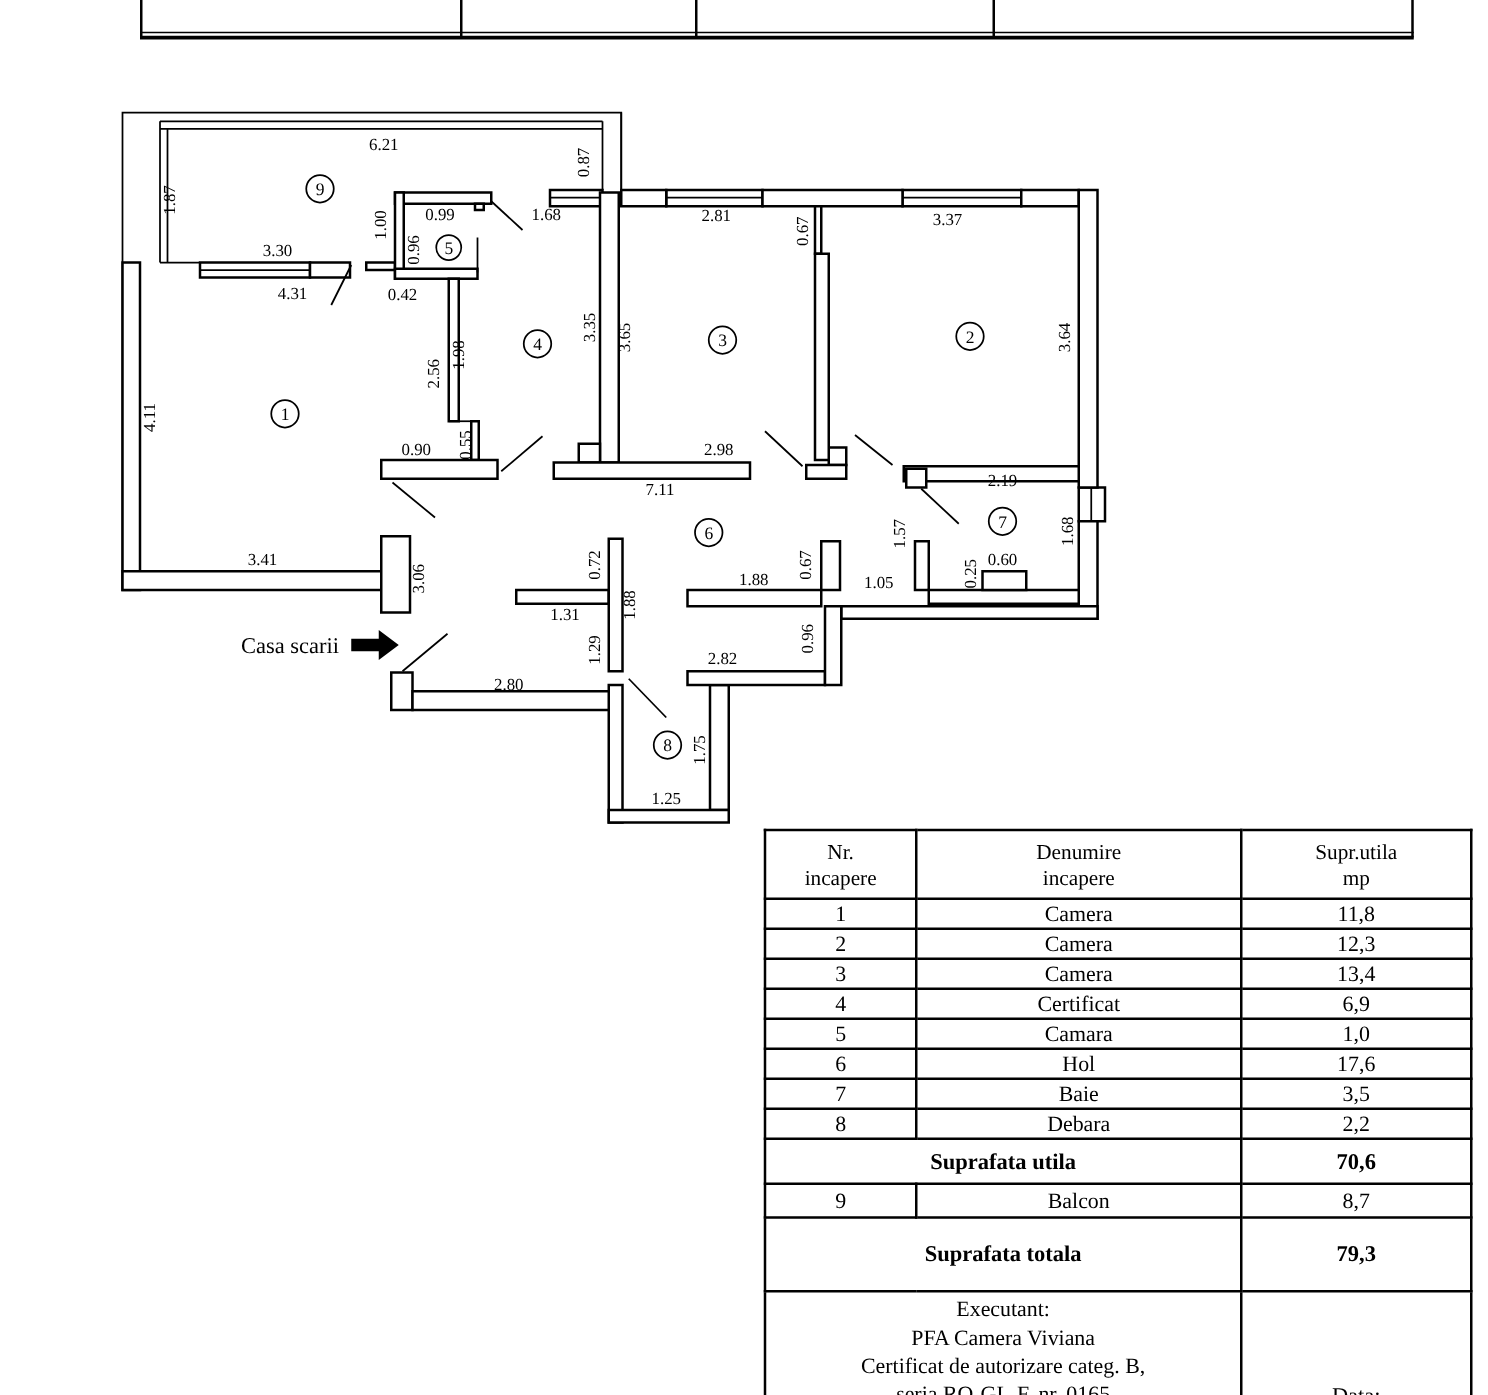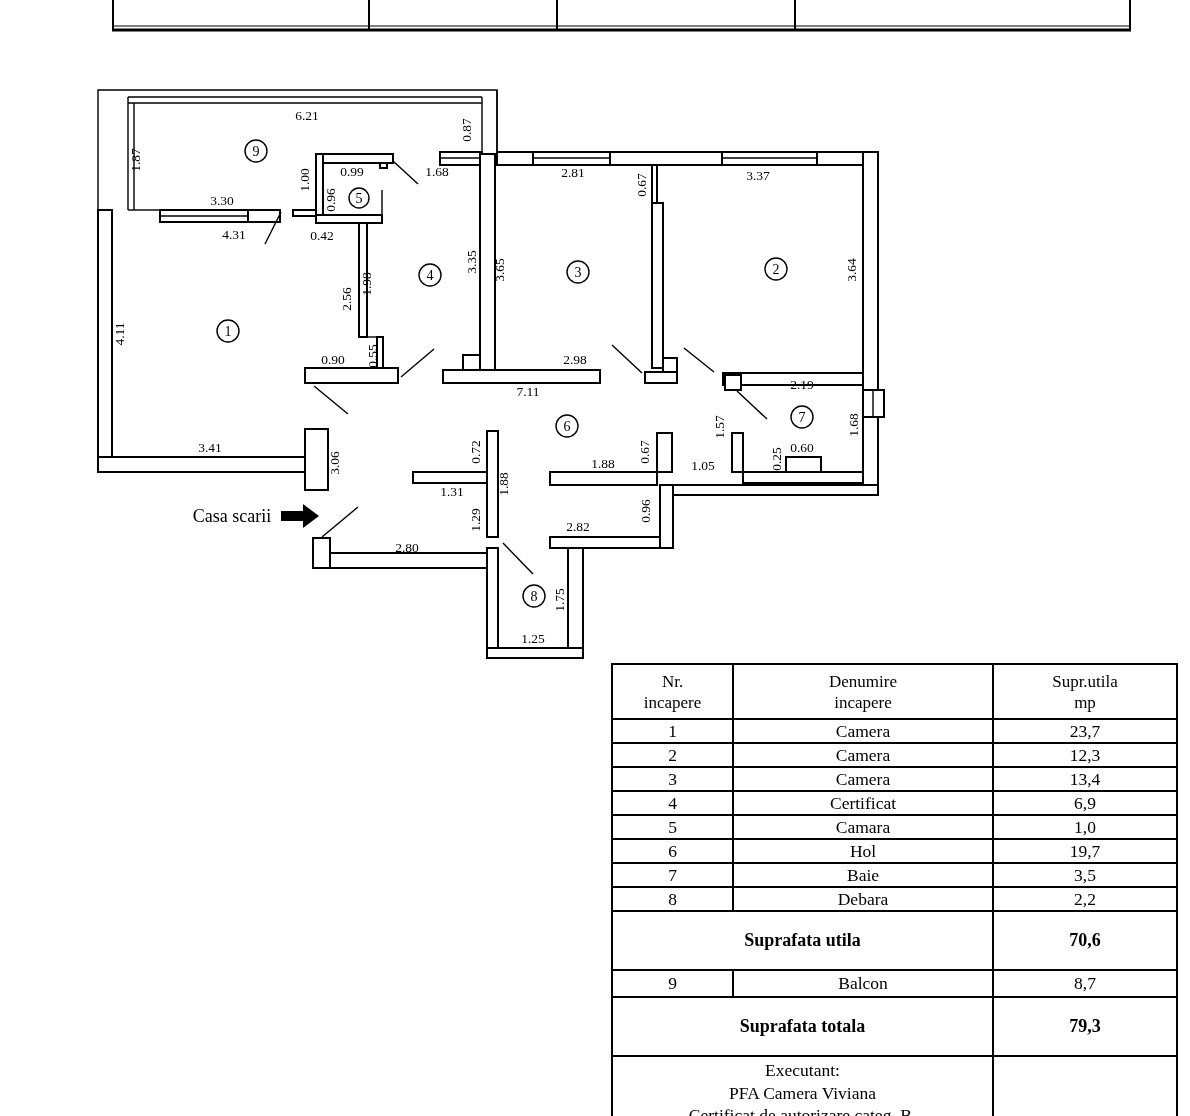--- a/index.html
+++ b/index.html
@@ -247,21 +247,21 @@
         <div>incapere</div>
       </td>
       <td class="c3">
         <div>Supr.utila</div>
         <div>mp</div>
       </td>
     </tr>
     <tr style="height:24px;">
       <td>1</td>
       <td>Camera</td>
-      <td>23,7</td>
+      <td>11,8</td>
     </tr>
     <tr style="height:24px;">
       <td>2</td>
       <td>Camera</td>
       <td>12,3</td>
     </tr>
     <tr style="height:24px;">
       <td>3</td>
       <td>Camera</td>
       <td>13,4</td>
@@ -272,33 +272,33 @@
       <td>6,9</td>
     </tr>
     <tr style="height:24px;">
       <td>5</td>
       <td>Camara</td>
       <td>1,0</td>
     </tr>
     <tr style="height:24px;">
       <td>6</td>
       <td>Hol</td>
-      <td>19,7</td>
+      <td>17,6</td>
     </tr>
     <tr style="height:24px;">
       <td>7</td>
       <td>Baie</td>
       <td>3,5</td>
     </tr>
     <tr style="height:24px;">
       <td>8</td>
       <td>Debara</td>
       <td>2,2</td>
     </tr>
-    <tr class="bold-row" style="height:59px;">
+    <tr class="bold-row" style="height:36px;">
       <td colspan="2">Suprafata utila</td>
       <td>70,6</td>
     </tr>
     <tr style="height:27px;">
       <td>9</td>
       <td>Balcon</td>
       <td>8,7</td>
     </tr>
     <tr class="bold-row" style="height:59px;border-radius:18px;">
       <td colspan="2">Suprafata totala</td>

